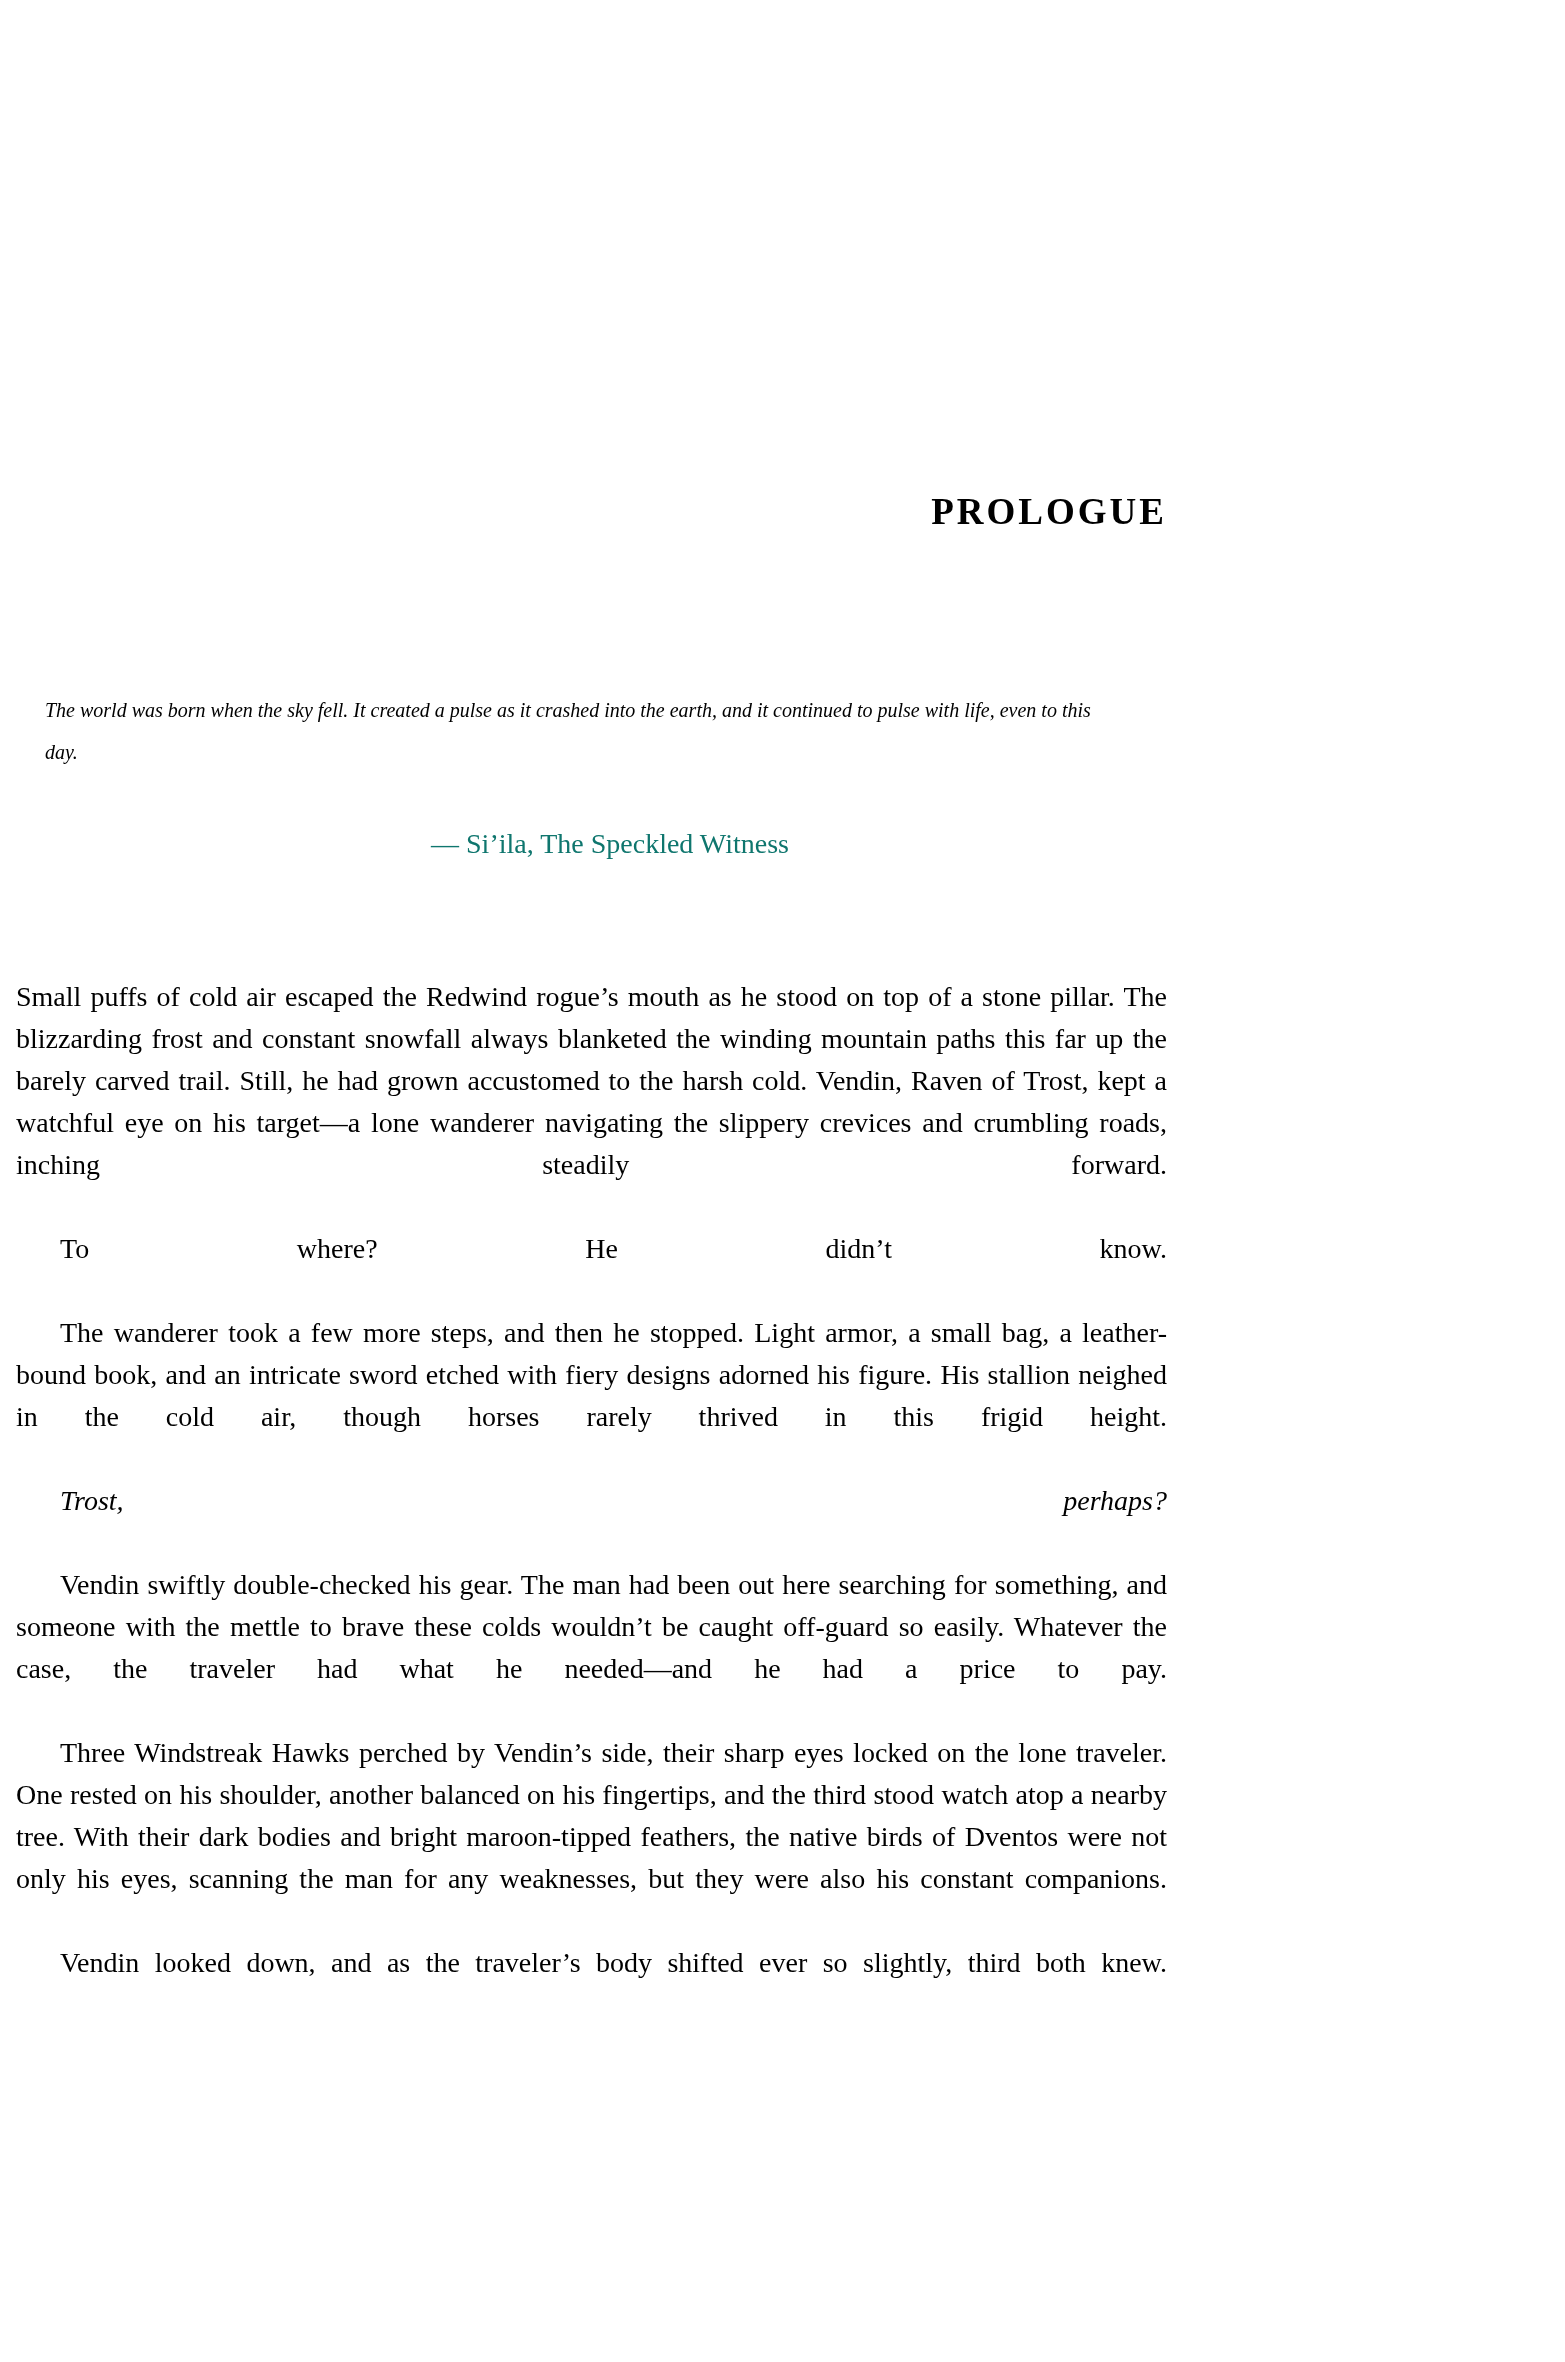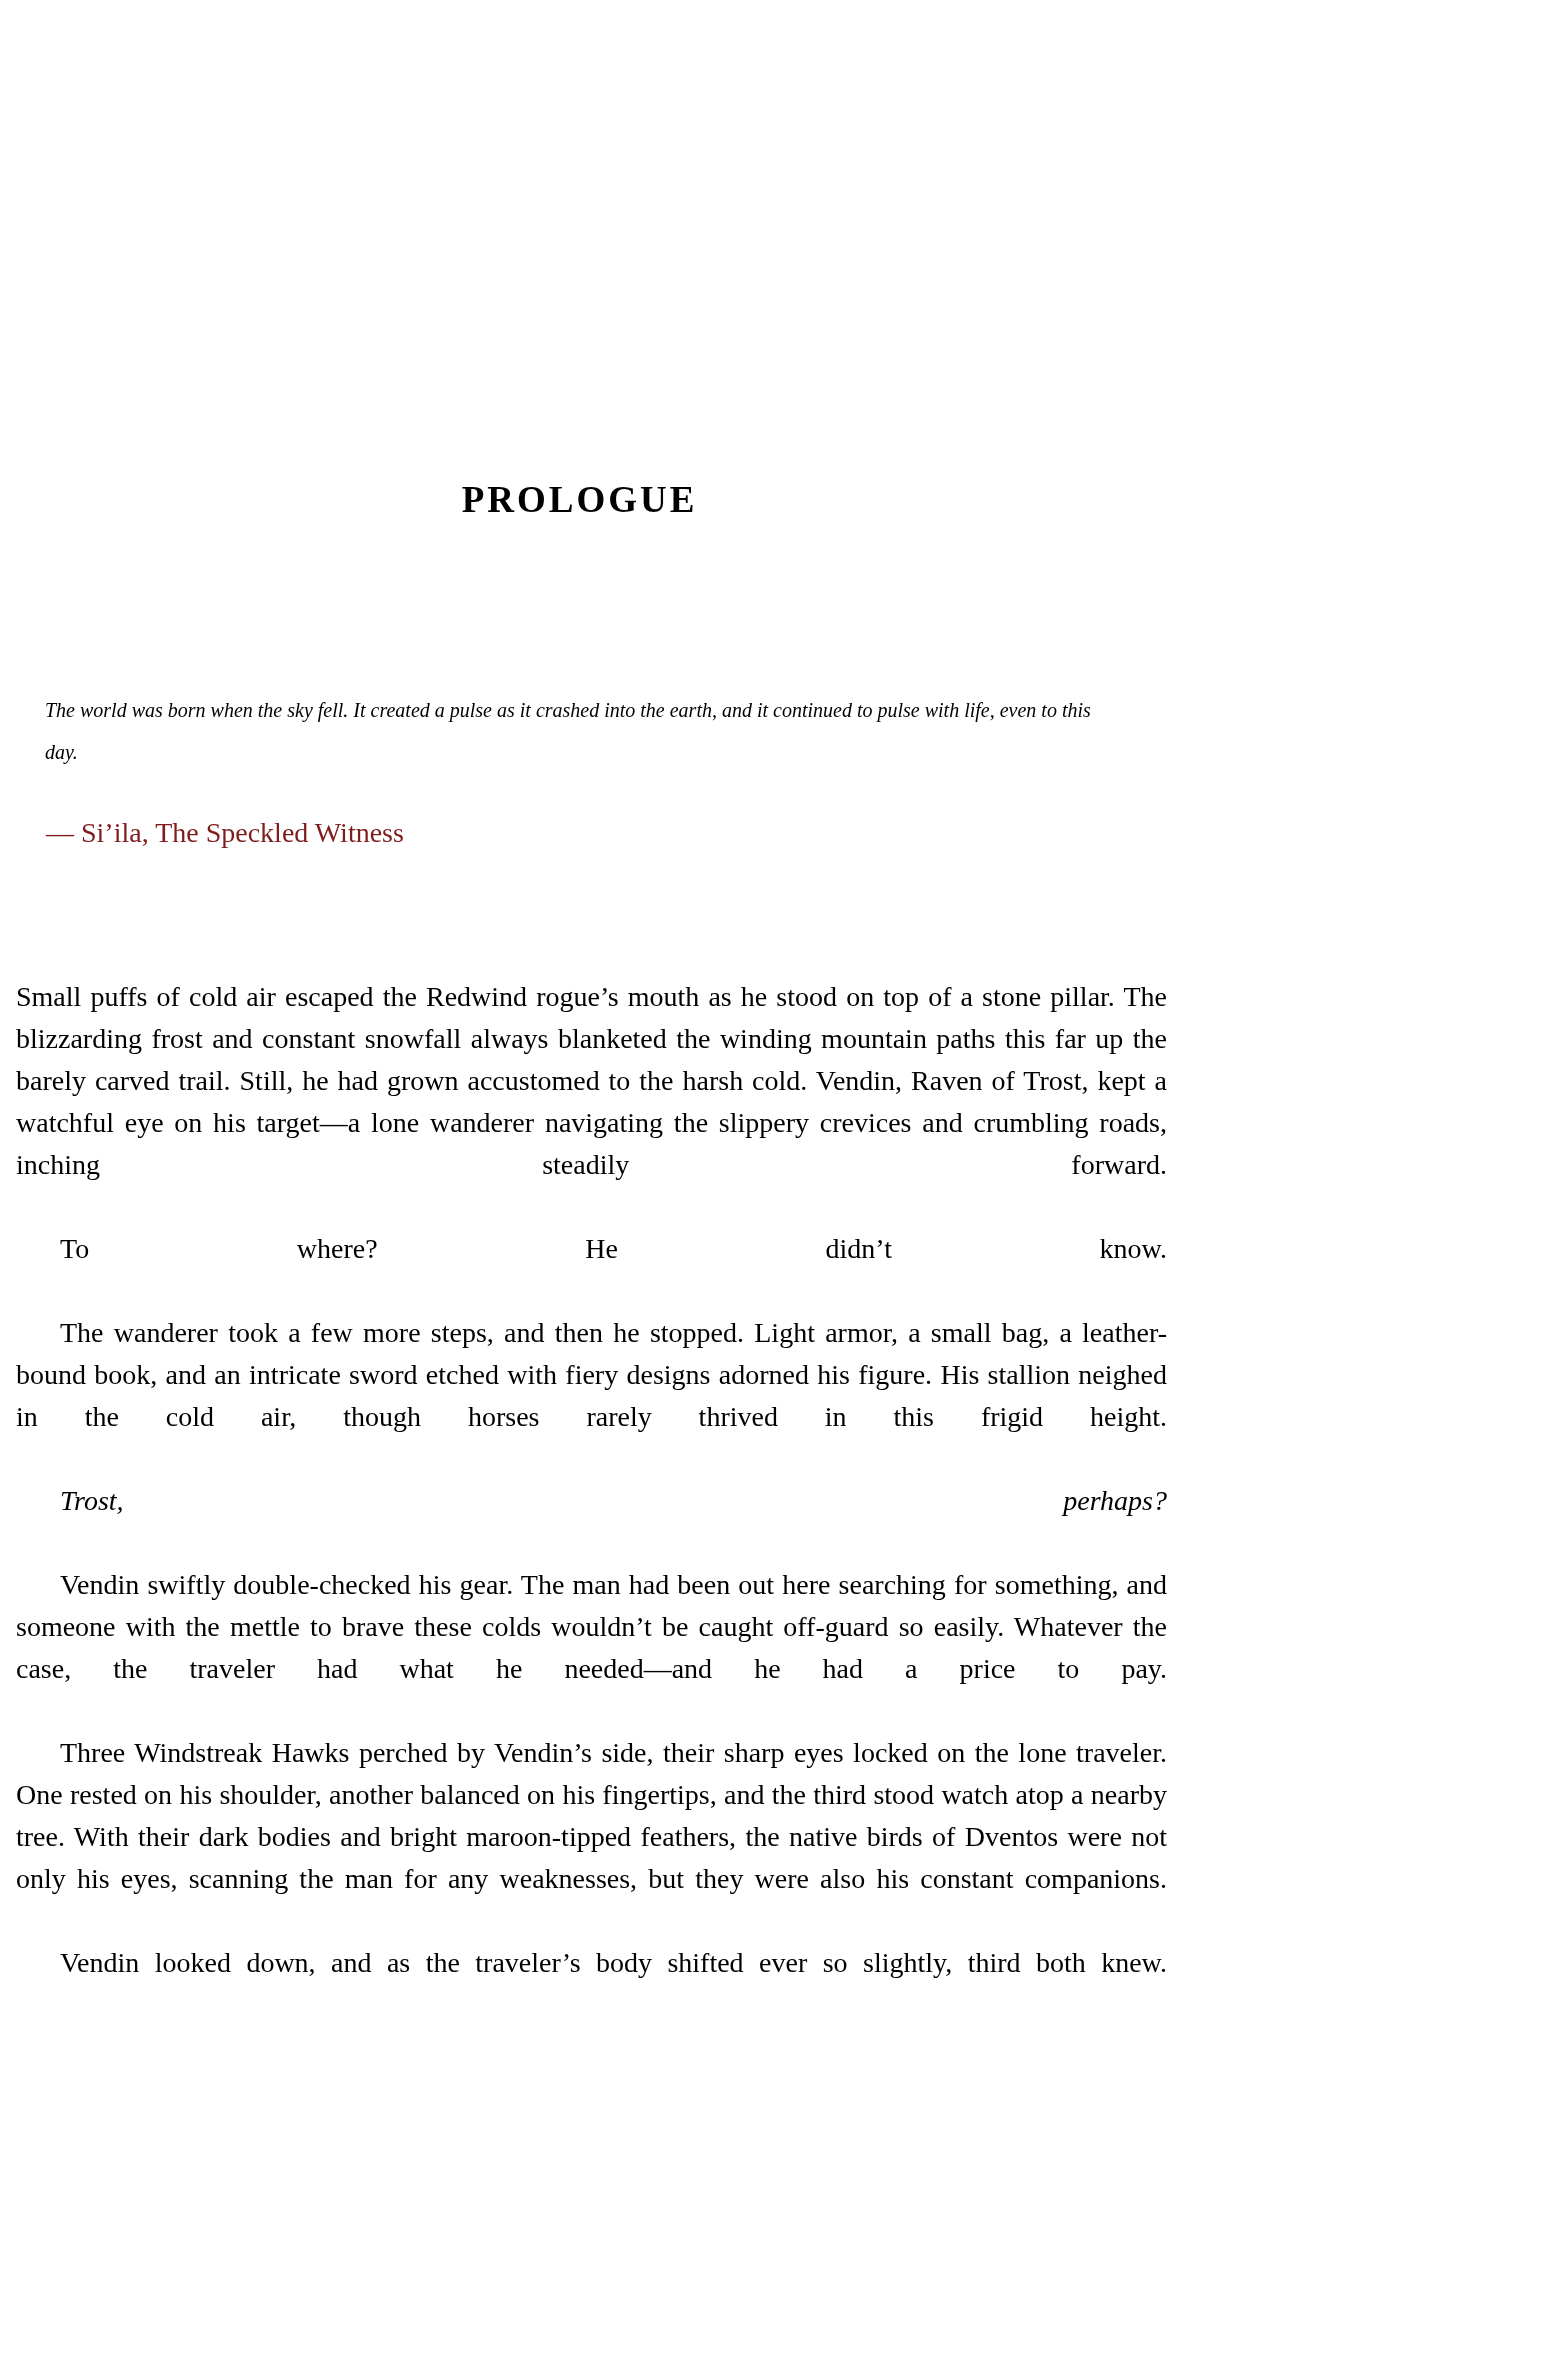--- a/index.html
+++ b/index.html
@@ -16,27 +16,27 @@
     margin: 0 auto;
     background: #ffffff;
     overflow: hidden;
     font-family: "Liberation Serif", "DejaVu Serif", serif;
     color: #000000;
     -webkit-font-smoothing: antialiased;
   }
 
   
   .chapter-title {
-    margin: 4px;
+    margin: 16px;
     padding: 0;
     position: absolute;
     left: 0;
     top: 476px;
     width: 1151px;
-    text-align: center;
+    text-align: right;
     font-family: "Liberation Serif", "DejaVu Serif", serif;
     font-size: 37px;
     font-weight: bold;
     letter-spacing: 3px;
     color: #000000;
     line-height: 1.1;
   }
 
   
   .epigraph {
@@ -50,28 +50,28 @@
     margin: 0;
     width: 1073px;
     font-style: italic;
     font-size: 20px;
     line-height: 42px;
     color: #000000;
     text-align: left;
   }
 
   .epigraph-attribution {
-    margin: 1px;
+    margin: 12px;
     padding-top: 38px;
     width: 1106px;       
-    text-align: left;
+    text-align: center;
     font-style: normal;
     font-size: 28px;
     line-height: 42px;
-    color: #7f1d1d;
+    color: #0f766e;
   }
 
   
   .body-text {
     position: absolute;
     left: 16px;
     top: 976px;
     width: 1151px;
   }
 

